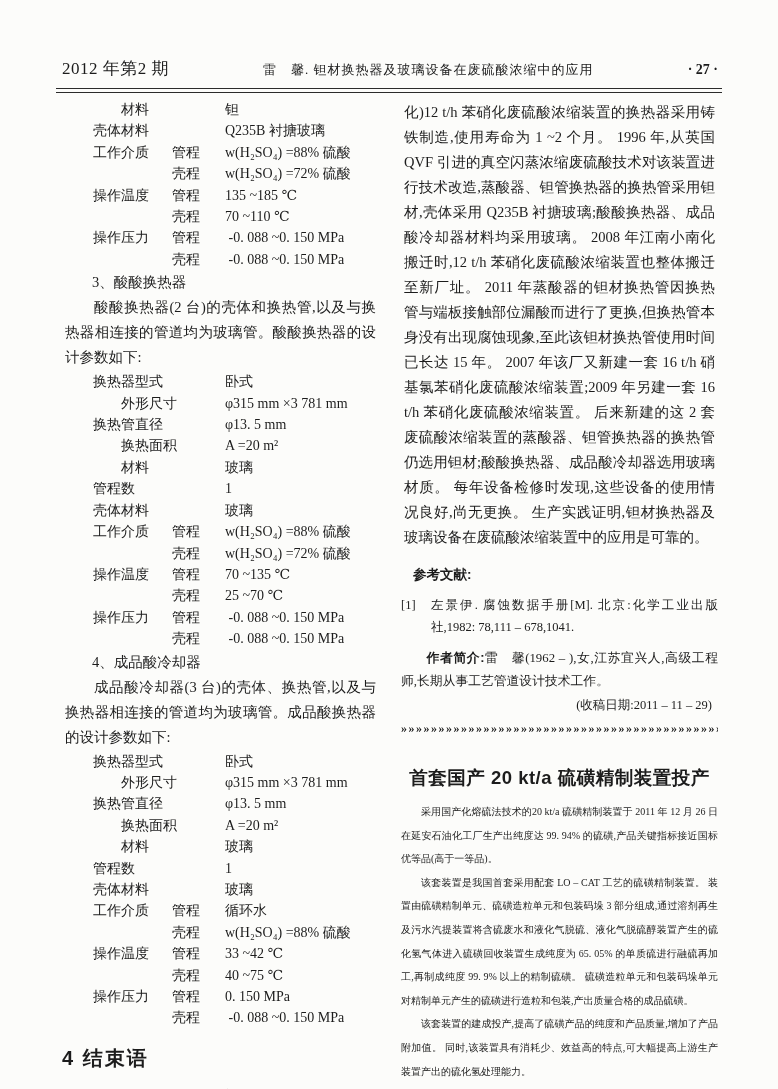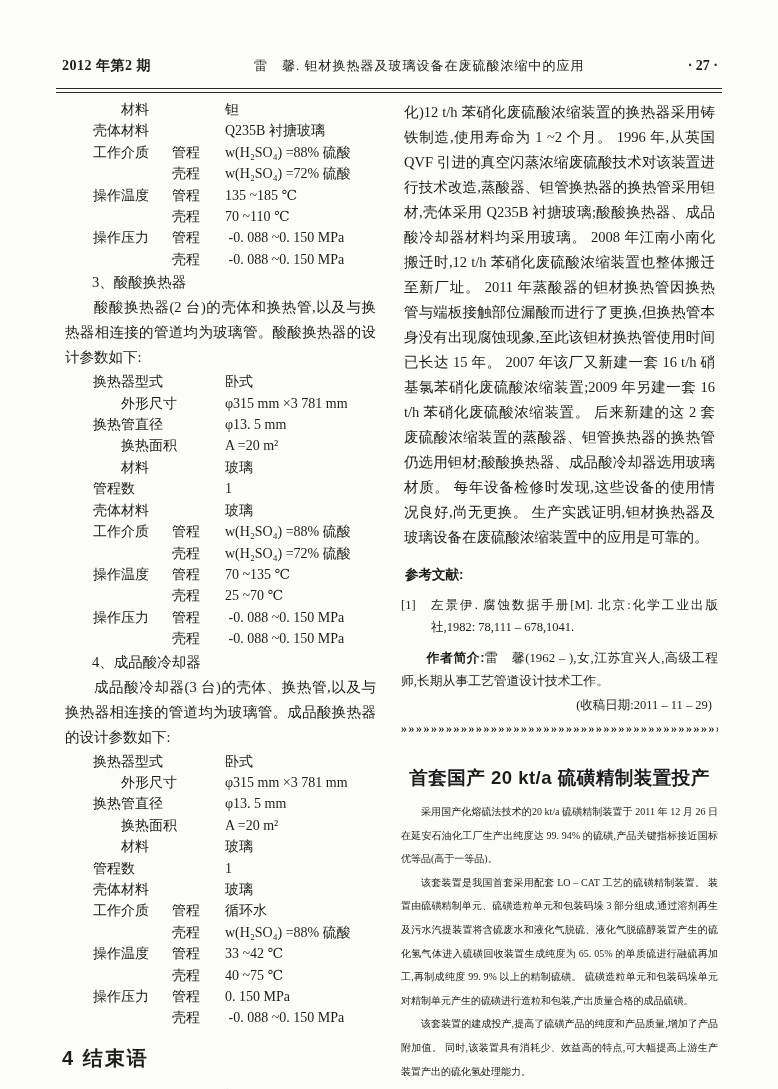--- a/index.html
+++ b/index.html
@@ -7,21 +7,21 @@
     width:778px;height:1089px;margin:0 auto;position:relative;
     background:#fcfcfa;color:#1c1c1c;overflow:hidden;
     font-family:"Liberation Serif","DejaVu Serif",serif;
   }
   
   .hdr{
     position:absolute;top:57px;left:62px;width:656px;
     display:flex;justify-content:space-between;align-items:baseline;
     font-size:14px;
   }
-  .hdr .issue{font-size:14px;letter-spacing:.5px;font-weight:bold;}
+  .hdr .issue{font-size:17px;letter-spacing:.5px;}
   .hdr .running{font-size:13px;letter-spacing:1px;}
   .hdr .pageno{font-size:14px;font-weight:bold;}
   .hdr-rule{
     position:absolute;top:88px;left:56px;width:666px;height:3px;
     border-top:1.4px solid #2b2b2b;border-bottom:1px solid #2b2b2b;
   }
   
   .cols{position:absolute;top:99px;left:62px;width:656px;display:flex;gap:22px;}
   .col{width:317px;font-size:14px;}
   
@@ -38,21 +38,21 @@
   }
   .para.noindent{text-indent:0;}
   .sechead{
     font-family:"Liberation Sans","DejaVu Sans",sans-serif;
     font-weight:bold;font-size:20px;letter-spacing:2px;
     margin:16px 0 12px;
   }
   
   .refhead{
     font-family:"Liberation Sans","DejaVu Sans",sans-serif;
-    font-weight:bold;font-size:13.5px;margin:16px 4px 10px;
+    font-weight:bold;font-size:13.5px;margin:16px 12px 10px;
   }
   .refitem{display:flex;font-size:12.5px;line-height:22px;margin-bottom:8px;}
   .refnum{width:30px;flex:none;}
   .reftext{flex:1;text-align:justify;}
   .bio{font-size:12.8px;line-height:23px;text-align:justify;text-indent:2em;margin:8px 0 2px;}
   .bio .biolabel{font-family:"Liberation Sans","DejaVu Sans",sans-serif;font-weight:bold;}
   .received{font-size:12.5px;text-align:right;margin:4px 6px 6px 0;}
   .separator{
     white-space:nowrap;overflow:hidden;font-weight:bold;font-size:12px;
     letter-spacing:1.5px;color:#1a1a1a;margin:4px 0 2px;line-height:16px;

